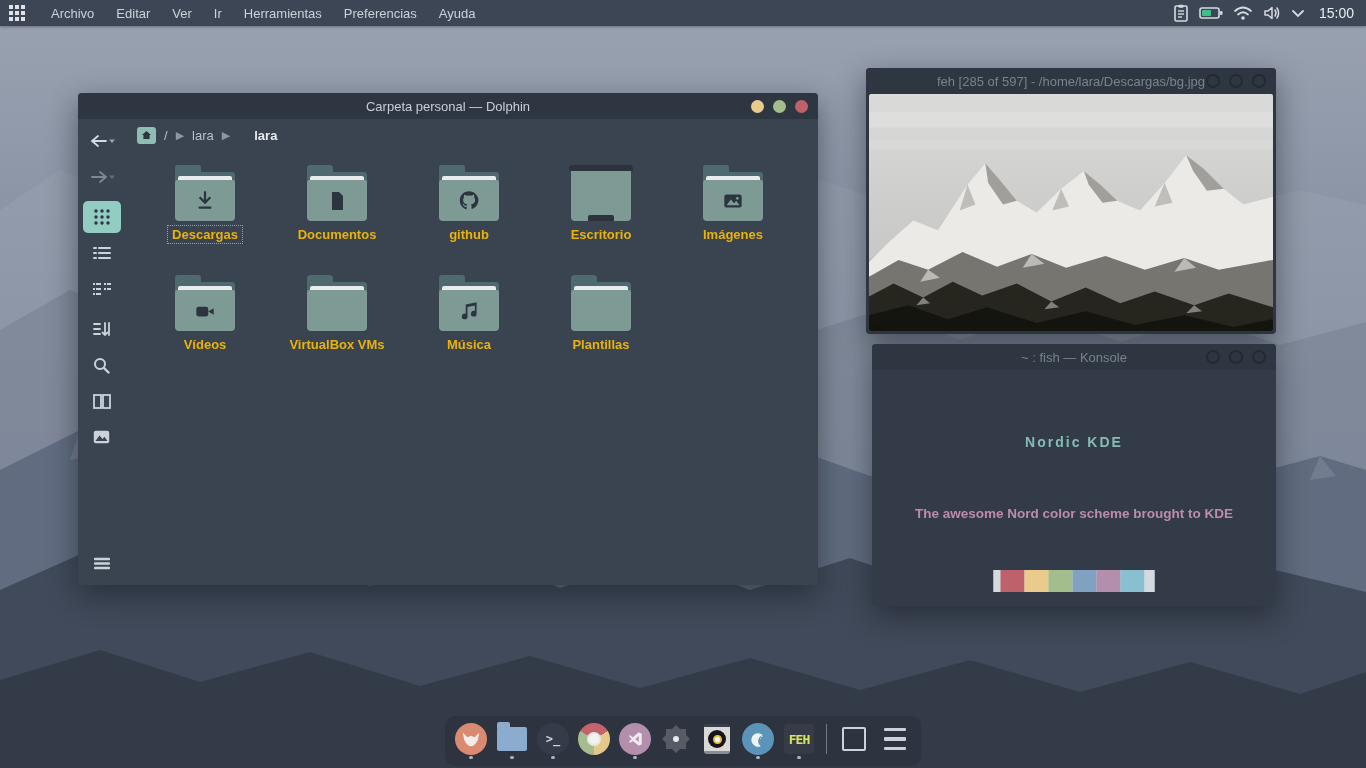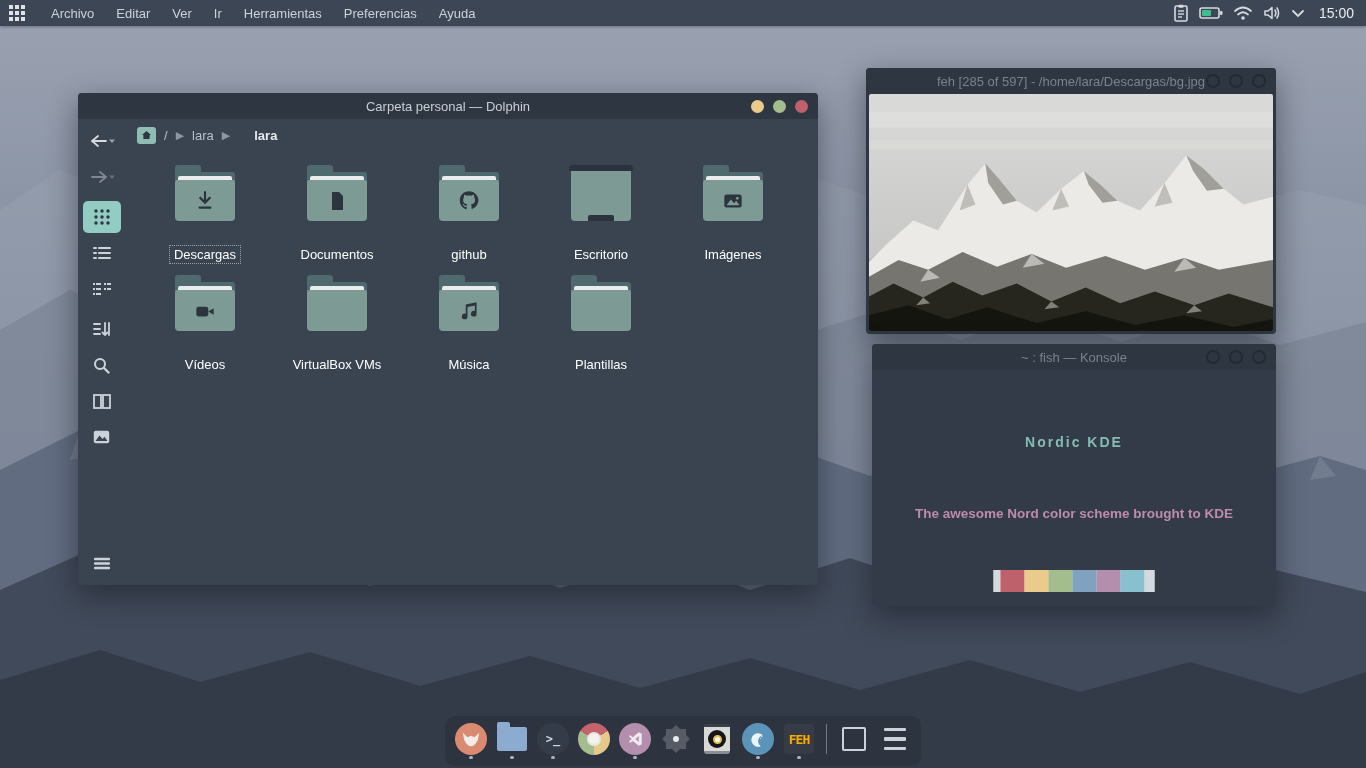--- a/index.html
+++ b/index.html
@@ -42,21 +42,21 @@
   .d-side .flexfill { flex:1; }
   .d-main { flex:1; display:flex; flex-direction:column; }
   .crumbbar { height:32px; display:flex; align-items:center; gap:8px; padding-left:12px; font-size:13px; color:#b9c0ca; }
   .crumbbar .homeicon { width:19px; height:17px; background:#8fbdb4; border-radius:3px; display:flex; align-items:center; justify-content:center; cursor:pointer; }
   .crumb { cursor:pointer; }
   .crumb.current { color:#e7eaef; font-weight:bold;margin-left:16px; }
   .chev { color:#8d96a4; font-size:11px; }
 
   .foldergrid { flex:1; display:grid; grid-template-columns:repeat(5,132px); grid-auto-rows:110px; padding:8px 0 0 14px; align-items:start; }
   .fitem { display:flex; flex-direction:column; align-items:center; padding-top:6px; cursor:pointer; }
-  .fitem .flabel { margin-top:24px; font-size:13px; color:#ffffff; padding:1px 4px; border:1px dotted transparent; }
+  .fitem .flabel { margin-top:4px; font-size:13px; color:#eab308; padding:1px 4px; border:1px dotted transparent;font-weight:bold; }
   .fitem.selected .flabel { border-color:#97a1b0; }
 
   .folder { width:64px; height:56px; position:relative; }
   .folder .tab   { position:absolute; top:0; left:2px; width:26px; height:12px; background:#4e6a6e; border-radius:3px 3px 0 0; }
   .folder .back  { position:absolute; top:7px; left:2px; right:2px; height:9px; background:#4e6a6e; border-radius:0 3px 0 0; }
   .folder .paper { position:absolute; top:11px; left:5px; right:5px; height:6px; background:#e9ebed; border-radius:2px; }
   .folder .front { position:absolute; top:15px; left:2px; right:2px; bottom:0; background:#7d9b94; border-radius:2px 2px 4px 4px;
                    display:flex; align-items:center; justify-content:center; }
   .folder.desktopvar .front { top:0; border-radius:4px; }
   .desk-top { position:absolute; top:0; left:0; right:0; height:6px; background:#2c333f; border-radius:4px 4px 0 0; }
@@ -91,21 +91,21 @@
   .dock { position:absolute; bottom:2px; left:50%; transform:translateX(-50%); display:flex; align-items:center; gap:9px;
           padding:5px 10px 9px 10px; border-radius:10px; background:rgba(33,39,50,.35); z-index:40; }
   .dicon { width:32px; height:36px; position:relative; display:flex; align-items:center; justify-content:center; cursor:pointer; }
   .dicon .dot { position:absolute; bottom:-2px; left:50%; transform:translateX(-50%); width:4px; height:3px; border-radius:2px; background:#aab3c0; }
   .circle32 { width:32px; height:32px; border-radius:50%; display:flex; align-items:center; justify-content:center; }
   .dsep { width:1px; height:30px; background:#707a89; margin:0 2px; }
   .dsquare { width:24px; height:24px; border:2px solid #ccd2da; border-radius:2px; }
   .dburger span { display:block; width:22px; height:3.5px; background:#ccd2da; margin:3px 0; border-radius:1px; }
   .term-glyph { color:#cfd5dd; font-family:"DejaVu Sans Mono", monospace; font-size:12px; font-weight:bold; }
   .feh-glyph { width:30px; height:30px; background:#363b46; border-radius:4px; display:flex; align-items:center; justify-content:center;
-               color:#eab308; font-weight:bold; font-size:13px; font-family:"DejaVu Sans Mono", monospace; letter-spacing:-1px;
+               color:#bef264; font-weight:bold; font-size:13px; font-family:"DejaVu Sans Mono", monospace; letter-spacing:-1px;
                text-shadow:1px 0 0 #7e2a2a; }
   .dockfolder { position:relative; width:30px; height:24px; }
   .dockfolder .t { position:absolute; top:-5px; left:0; width:13px; height:6px; background:#8babcf; border-radius:2px 2px 0 0; }
   .dockfolder .b { position:absolute; inset:0; background:#8babcf; border-radius:2px; }
 </style>
 </head>
 <body>
 
 <div class="desktop">
 

